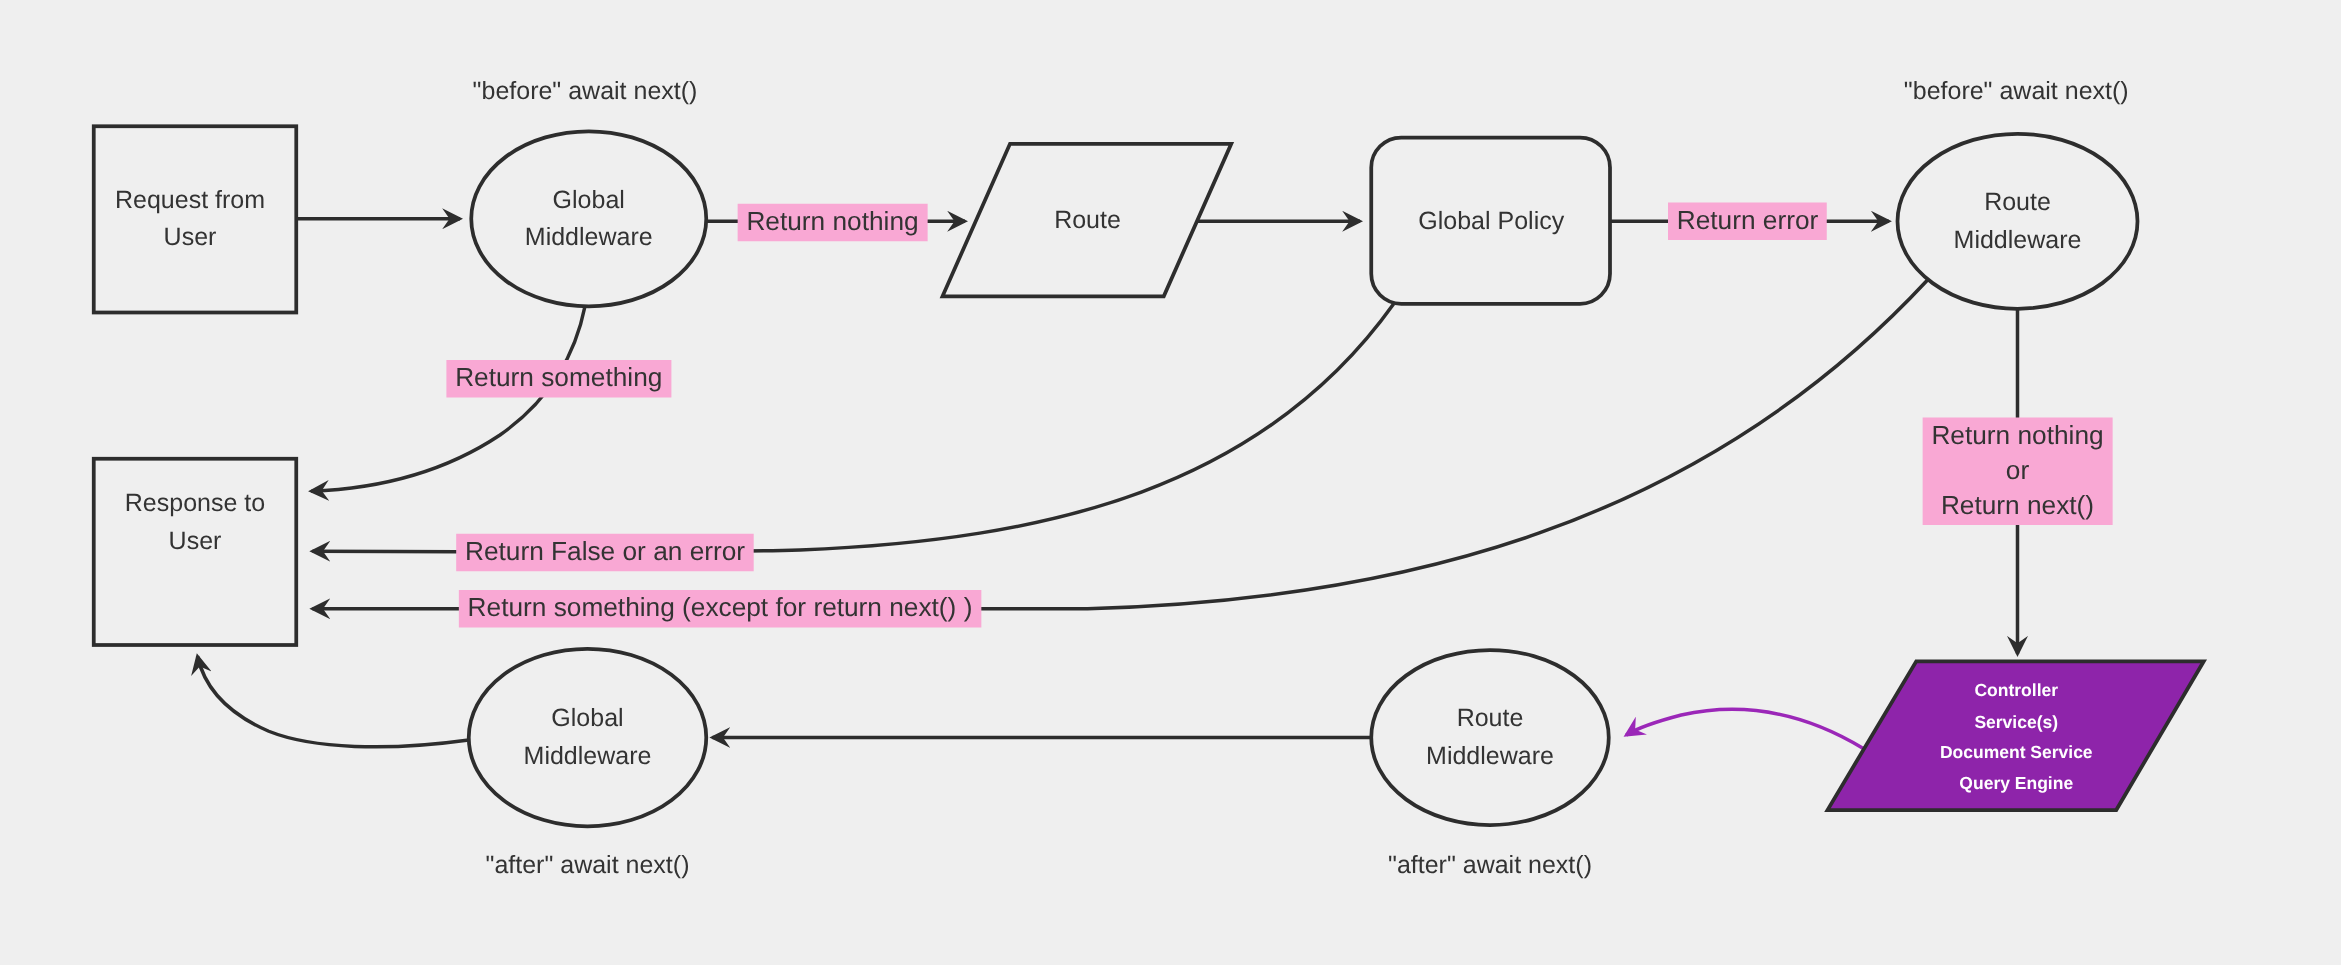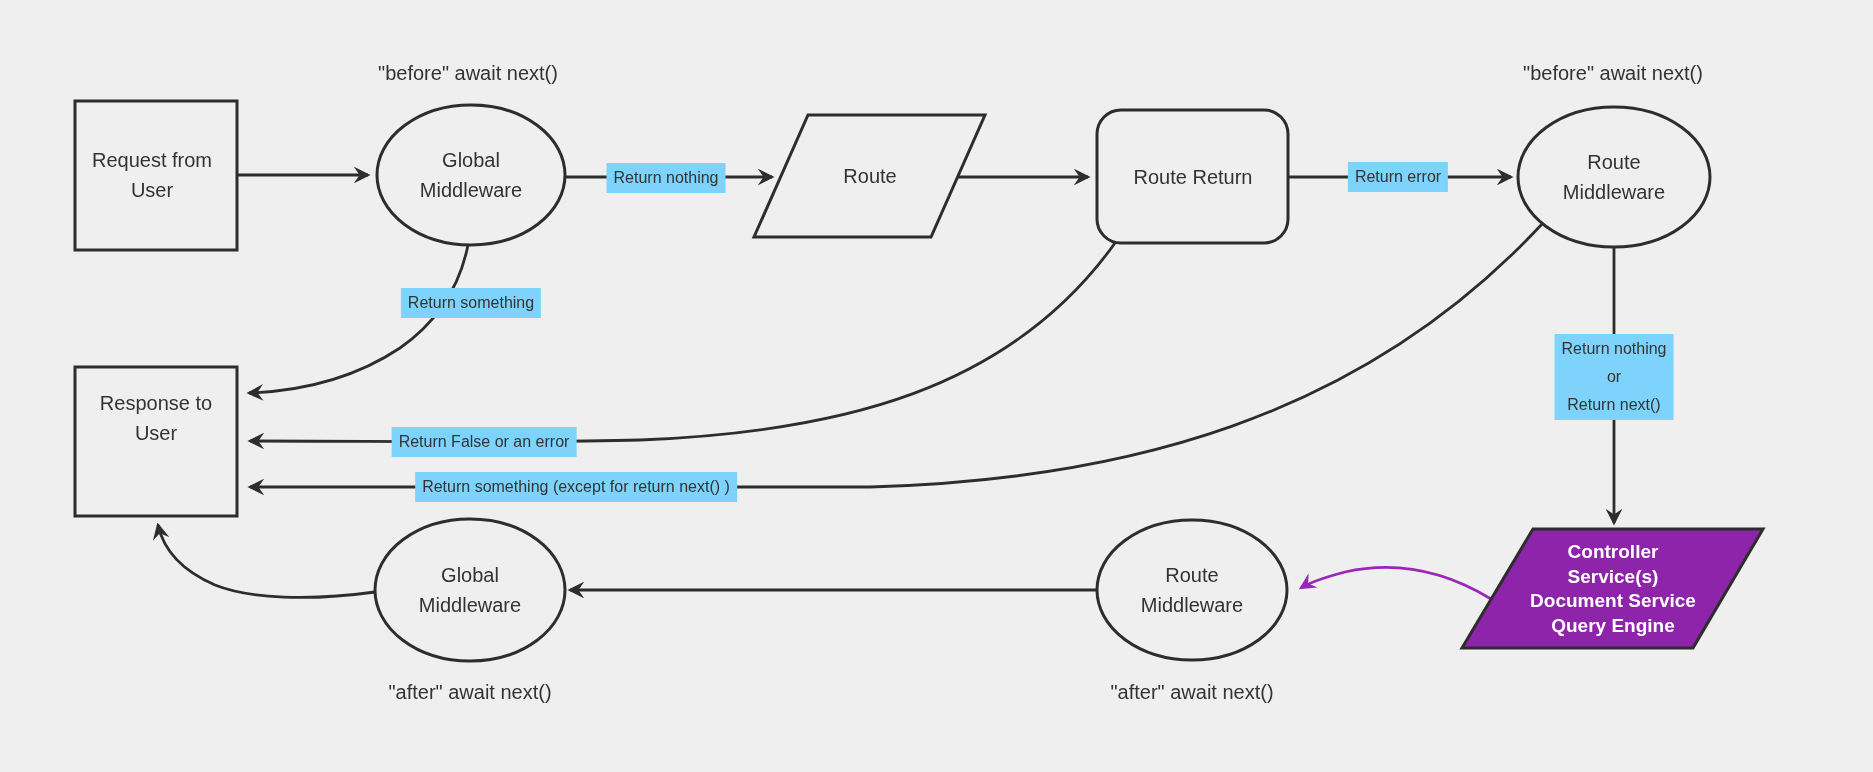--- a/index.html
+++ b/index.html
@@ -23,29 +23,29 @@
   .lbl {
     position: absolute;
     transform: translate(-50%, -50%);
     white-space: pre-line;
     text-align: center;
     color: #333333;
     font-size: 20px;
     line-height: 30px;
   }
   .elabel {
-    font-size: 16px;
+    font-size: 21px;
     line-height: 28px;
-    background: #7dd3fc;
+    background: #f9a8d4;
     padding: 1px 7px;
   }
   .controller-label {
     color: #ffffff;
     font-weight: 700;
-    font-size: 19px;
+    font-size: 14px;
     line-height: 24.5px;
   }
 </style>
 </head>
 <body>
 
 <div id="stage">
 
   <svg width="1873" height="772" viewBox="0 0 1873 772">
     <defs>
@@ -80,39 +80,39 @@
     <polygon points="1533,529 1763,529 1693,648 1462,648" fill="#8e24aa" stroke="#2d2d2d" stroke-width="3"></polygon>
     <ellipse cx="1192" cy="590" rx="95" ry="70" fill="#efefef" stroke="#2d2d2d" stroke-width="3"></ellipse>
     <ellipse cx="470" cy="590" rx="95" ry="71" fill="#efefef" stroke="#2d2d2d" stroke-width="3"></ellipse>
   </svg>
 
   <div class="lbl" style="left:152px; top:175px;">Request from
 User</div>
   <div class="lbl" style="left:471px; top:175px;">Global
 Middleware</div>
   <div class="lbl" style="left:870px; top:176px;">Route</div>
-  <div class="lbl" style="left:1193px; top:177px;">Route Return</div>
+  <div class="lbl" style="left:1193px; top:177px;">Global Policy</div>
   <div class="lbl" style="left:1614px; top:177px;">Route
 Middleware</div>
   <div class="lbl" style="left:156px; top:418px;">Response to
 User</div>
   <div class="lbl controller-label" style="left:1613px; top:589px;">Controller
 Service(s)
 Document Service
 Query Engine</div>
   <div class="lbl" style="left:1192px; top:590px;">Route
 Middleware</div>
   <div class="lbl" style="left:470px; top:590px;">Global
 Middleware</div>
 
   <div class="lbl" style="left:468px; top:73px;">"before" await next()</div>
   <div class="lbl" style="left:1613px; top:73px;">"before" await next()</div>
   <div class="lbl elabel" style="left:666px; top:178px;">Return nothing</div>
   <div class="lbl elabel" style="left:1398px; top:177px;">Return error</div>
-  <div class="lbl elabel" style="left:471px; top:303px;">Return something</div>
+  <div class="lbl elabel" style="left:447px; top:303px;">Return something</div>
   <div class="lbl elabel" style="left:484px; top:442px;">Return False or an error</div>
   <div class="lbl elabel" style="left:576px; top:487px;">Return something (except for return next() )</div>
   <div class="lbl elabel" style="left:1614px; top:377px;">Return nothing
 or
 Return next()</div>
   <div class="lbl" style="left:1192px; top:692px;">"after" await next()</div>
   <div class="lbl" style="left:470px; top:692px;">"after" await next()</div>
 
 </div>
 

